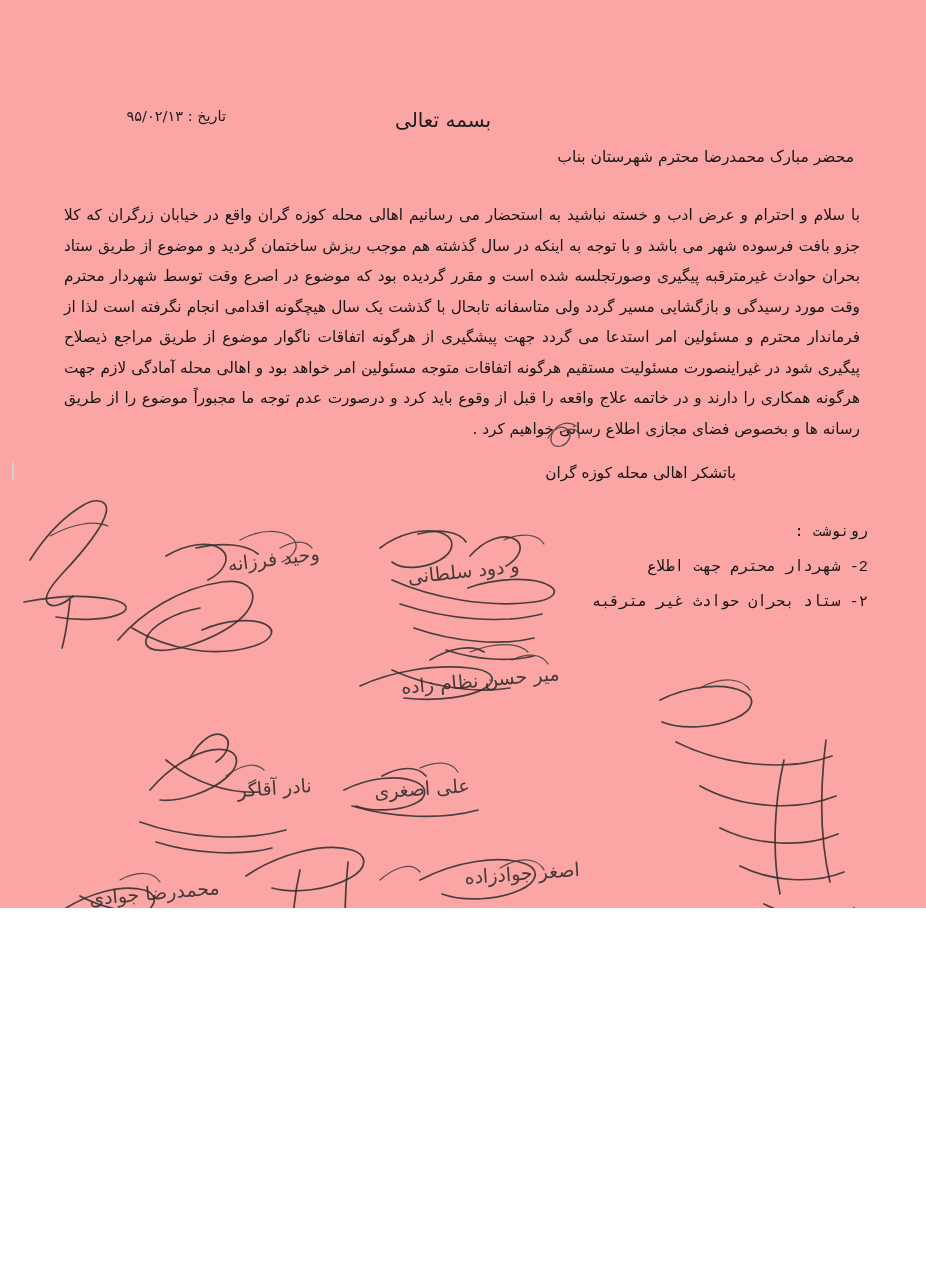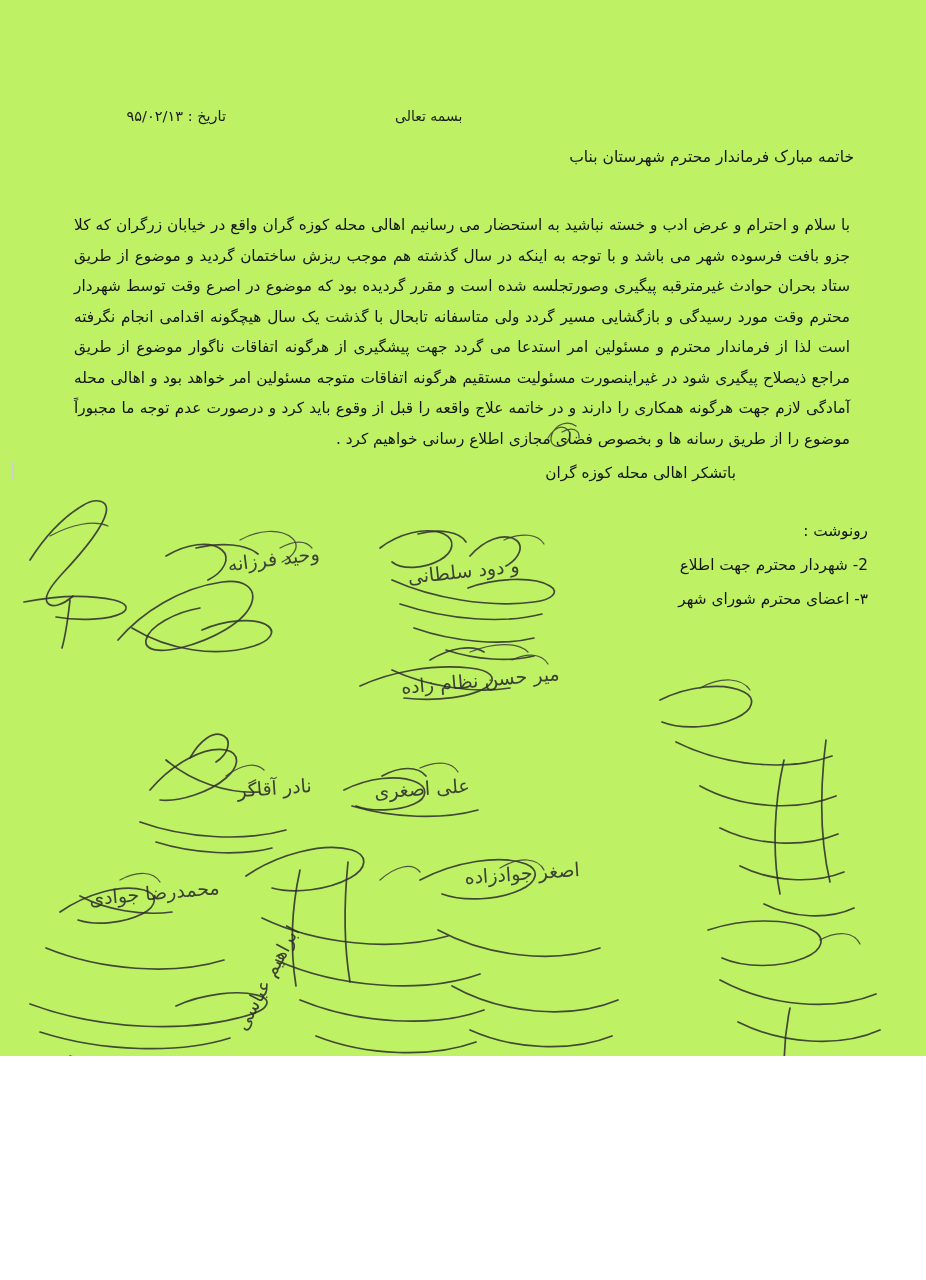--- a/index.html
+++ b/index.html
@@ -6,22 +6,22 @@
     margin: 0;
     padding: 0;
     background: #ffffff;
   }
   body {
     font-family: "DejaVu Sans", "Liberation Sans", sans-serif;
   }
   .page {
     position: relative;
     width: 926px;
-    height: 1056px;
-    background: #bef264;
+    height: 908px;
+    background: #fca5a5;
     overflow: hidden;
   }
   
   .header-row {
     position: absolute;
     top: 108px;
     left: 0;
     width: 926px;
     height: 26px;
   }
@@ -31,21 +31,21 @@
     top: 0;
     font-size: 14.5px;
     color: #1b1b1b;
     white-space: nowrap;
     direction: rtl;
   }
   .bismillah {
     position: absolute;
     left: 395px;
     top: 0;
-    font-size: 14px;
+    font-size: 20px;
     color: #1b1b1b;
     white-space: nowrap;
   }
   
   .salutation {
     position: absolute;
     top: 148px;
     right: 72px;
     width: 790px;
     text-align: right;
@@ -59,21 +59,21 @@
     right: 58px;
     width: 812px;
     text-align: justify;
     text-align-last: right;
     direction: rtl;
     font-size: 15.3px;
     line-height: 30.5px;
     color: #141414;
   }
   .body-text p {
-    margin: 18px;
+    margin: 8px;
   }
   .thanks {
     position: absolute;
     top: 464px;
     right: 190px;
     width: 400px;
     text-align: right;
     direction: rtl;
     font-size: 15.3px;
     color: #141414;
@@ -81,20 +81,21 @@
   
   .copies {
     position: absolute;
     top: 522px;
     right: 58px;
     width: 340px;
     direction: rtl;
     text-align: right;
     font-size: 15.3px;
     color: #141414;
+    font-family: Liberation Mono, monospace;
   }
   .copies-title {
     margin-bottom: 16px;
   }
   .copies-list {
     list-style: none;
     margin: 0;
     padding: 0;
   }
   .copies-list li {
@@ -152,33 +153,33 @@
 
 <div class="page">
 
   <div class="page-edge-mark"></div>
 
   <div class="header-row">
     <div class="doc-date">تاریخ : ۹۵/۰۲/۱۳</div>
     <div class="bismillah">بسمه تعالی</div>
   </div>
 
-  <div class="salutation">خاتمه مبارک فرماندار محترم شهرستان بناب</div>
+  <div class="salutation">محضر مبارک محمدرضا محترم شهرستان بناب</div>
 
   <div class="body-text">
     <p>با سلام و احترام  و عرض ادب و خسته نباشید به استحضار می رسانیم اهالی محله کوزه گران واقع در خیابان زرگران که کلا جزو بافت فرسوده شهر می باشد و با توجه به اینکه در سال گذشته هم موجب ریزش ساختمان گردید و موضوع از طریق ستاد بحران حوادث غیرمترقبه پیگیری وصورتجلسه شده است و مقرر گردیده بود که موضوع در اصرع وقت توسط شهردار محترم وقت مورد رسیدگی و بازگشایی مسیر گردد ولی متاسفانه تابحال با گذشت یک سال هیچگونه اقدامی انجام نگرفته است لذا از فرماندار محترم و مسئولین امر استدعا می گردد جهت پیشگیری از هرگونه اتفاقات ناگوار موضوع از طریق مراجع ذیصلاح پیگیری شود در غیراینصورت مسئولیت مستقیم هرگونه اتفاقات متوجه مسئولین امر خواهد بود و اهالی محله آمادگی لازم جهت هرگونه همکاری را دارند و در خاتمه علاج واقعه را قبل از وقوع باید کرد و درصورت عدم توجه ما مجبوراً موضوع را از طریق رسانه ها و بخصوص فضای مجازی اطلاع رسانی خواهیم کرد .</p>
   </div>
 
   <div class="thanks">باتشکر اهالی محله کوزه گران</div>
 
   <div class="copies">
     <div class="copies-title">رونوشت :</div>
     <ul class="copies-list">
       <li>2-  شهردار محترم جهت اطلاع</li>
-      <li>۳-  اعضای محترم شورای شهر</li>
+      <li>۲-  ستاد بحران حوادث غیر مترقبه</li>
     </ul>
   </div>
 
   <div class="sign-layer">
     <svg viewBox="0 0 926 1280" xmlns="http://www.w3.org/2000/svg" aria-hidden="true">
 
       <g>
         <path class="ink-thin" d="M548 438 c6-10 14-14 20-8 c5 5 0 14-7 16 c-8 2-12-4-9-12 c4-10 16-14 24-8"></path>
         <path class="ink-thin" d="M562 432 c10-6 18-2 17 6"></path>
       </g>

